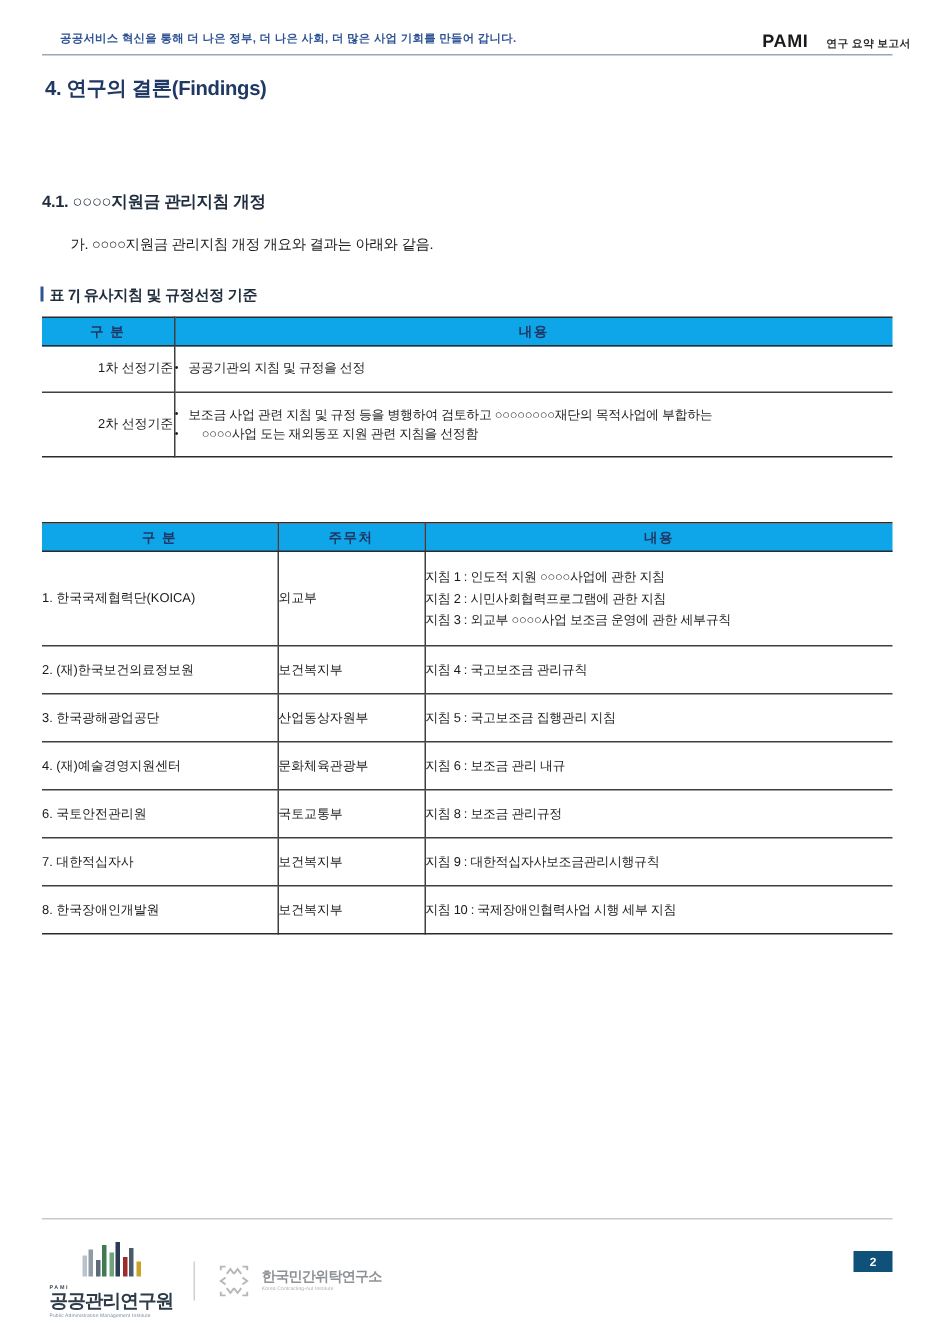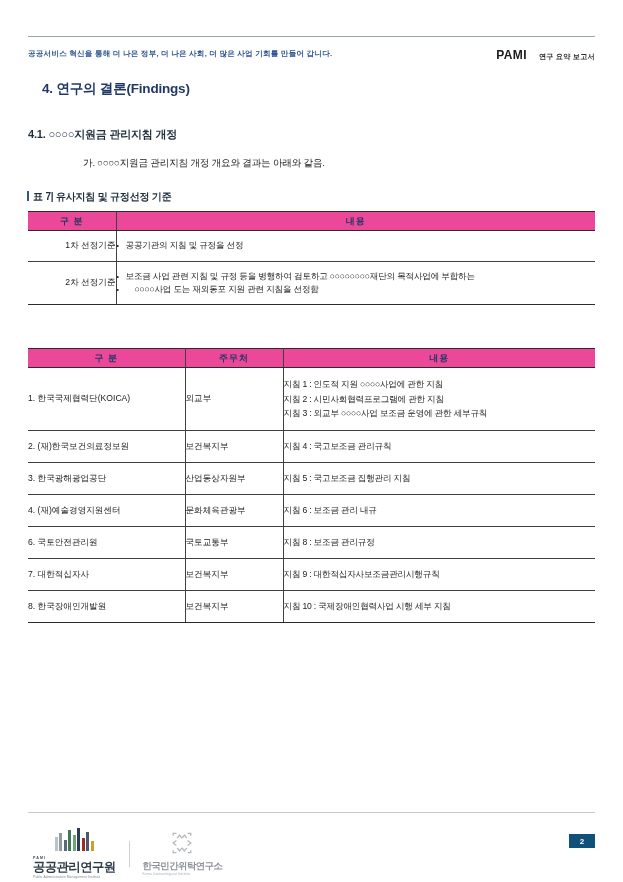--- a/index.html
+++ b/index.html
@@ -13,27 +13,26 @@
   .page {
     position: relative;
     width: 623px;
     height: 882px;
     background: #ffffff;
   }
 
   
   .page-header {
     position: absolute;
-    left: 28px; top: 20px;
+    left: 40px; top: 20px;
     width: 567px;
     height: 24px;
     display: flex;
     align-items: flex-start;
     justify-content: space-between;
-    margin-top: 28px;
   }
   .header-tagline {
     font-size: 7.6px;
     font-weight: bold;
     color: #2f5496;
     letter-spacing: 0.2px;
     white-space: nowrap;
     line-height: 12px;
   }
   .header-right {
@@ -65,42 +64,42 @@
   
   .h-sec {
     position: absolute;
     left: 30px;
     font-size: 13.5px;
     font-weight: bold;
     color: #1f3864;
     letter-spacing: -0.2px;
     white-space: nowrap;
   }
-  #h-findings { top: 80px; margin-left: 12px; }
+  #h-findings { top: 50px; }
   .h-body {
     position: absolute;
     left: 47px;
     font-size: 9.6px;
     color: #1a1a1a;
     letter-spacing: -0.2px;
     white-space: nowrap;
   }
   #p-findings { top: 95px; }
 
   .h-sub {
     position: absolute;
     left: 28px;
     font-size: 11px;
     font-weight: bold;
     color: #1f2d3d;
     letter-spacing: -0.2px;
     white-space: nowrap;
   }
   #h-41 { top: 127px; }
-  #p-41 { top: 157px; margin-left: 36px; }
+  #p-41 { top: 157px; }
 
   
   .tbl-caption {
     position: absolute;
     left: 27px;
     font-size: 10px;
     font-weight: bold;
     color: #1f2d3d;
     letter-spacing: -0.2px;
     white-space: nowrap;
@@ -134,21 +133,21 @@
     border-bottom: 1px solid #404040;
     padding: 0;
     vertical-align: middle;
   }
   .doc-table tr:first-child th { border-top: 1.6px solid #2b2b2b; }
   .doc-table tr:last-child td { border-bottom: 1.6px solid #2b2b2b; }
   .doc-table th:first-child, .doc-table td:first-child { border-left: none; }
   .doc-table th:last-child, .doc-table td:last-child { border-right: none; }
 
   .doc-table thead th {
-    background: #ec4899;
+    background: #0ea5e9;
     color: #1f3864;
     font-weight: bold;
     font-size: 9px;
     text-align: center;
     height: 19px;
     letter-spacing: 1px;
     border-bottom: 1.2px solid #2b2b2b;
   }
   .cell-center {
     text-align: right;
@@ -220,21 +219,21 @@
     font-size: 3.3px;
     color: #7f8c99;
     letter-spacing: 0.1px;
   }
   .logo-div {
     width: 1px;
     height: 26px;
     background: #d0d0d0;
     margin: 0 4px;
   }
-  .logo-kci { display: flex; align-items: center; gap: 6px; flex-direction: column; }
+  .logo-kci { display: flex; align-items: center; gap: 6px; }
   .kci-mark { width: 26px; height: 24px; }
   .kci-text { display: flex; flex-direction: column; gap: 1px; }
   .kci-ko {
     font-size: 9.4px;
     font-weight: bold;
     color: #8e9296;
     letter-spacing: -0.5px;
     line-height: 10px;
   }
   .kci-en {

